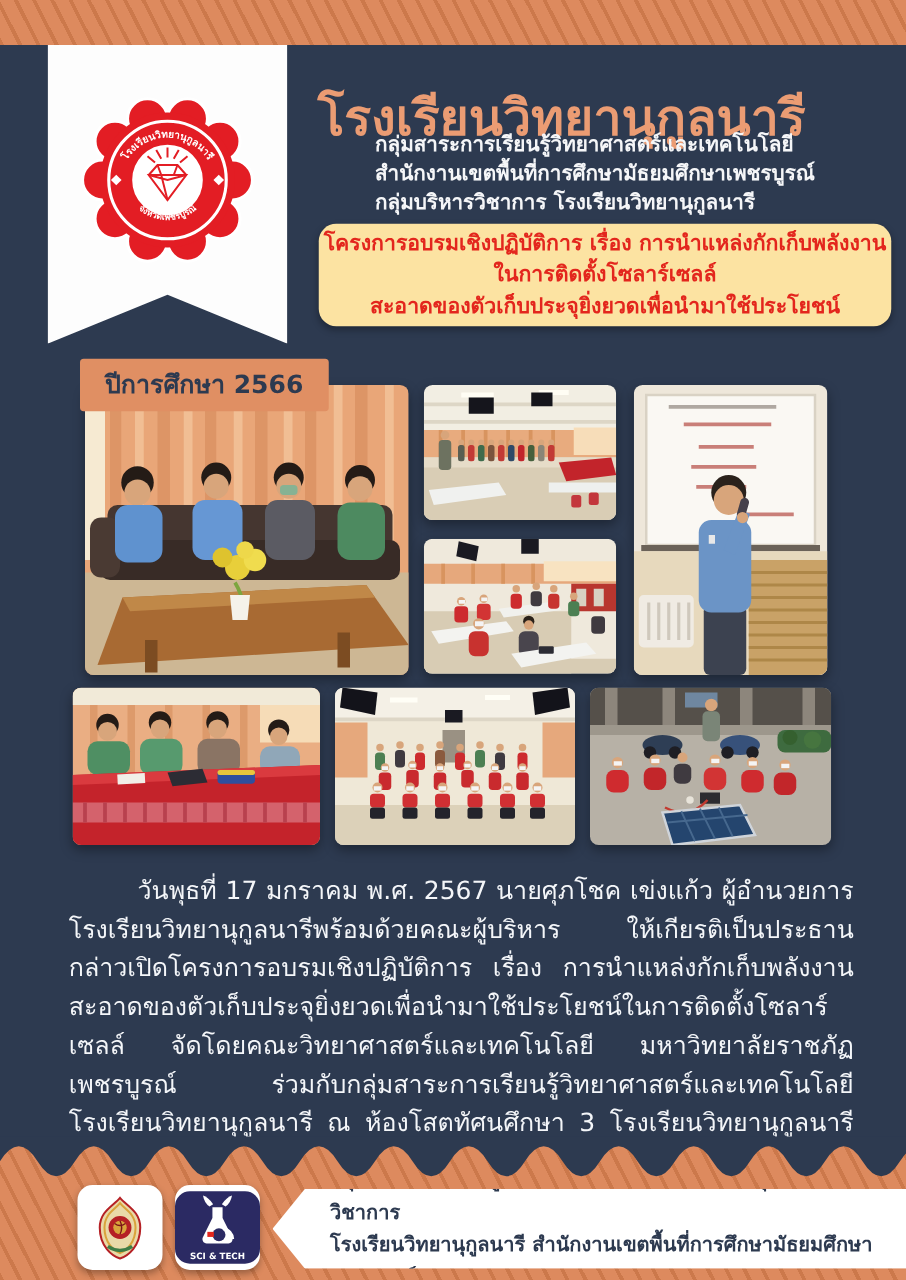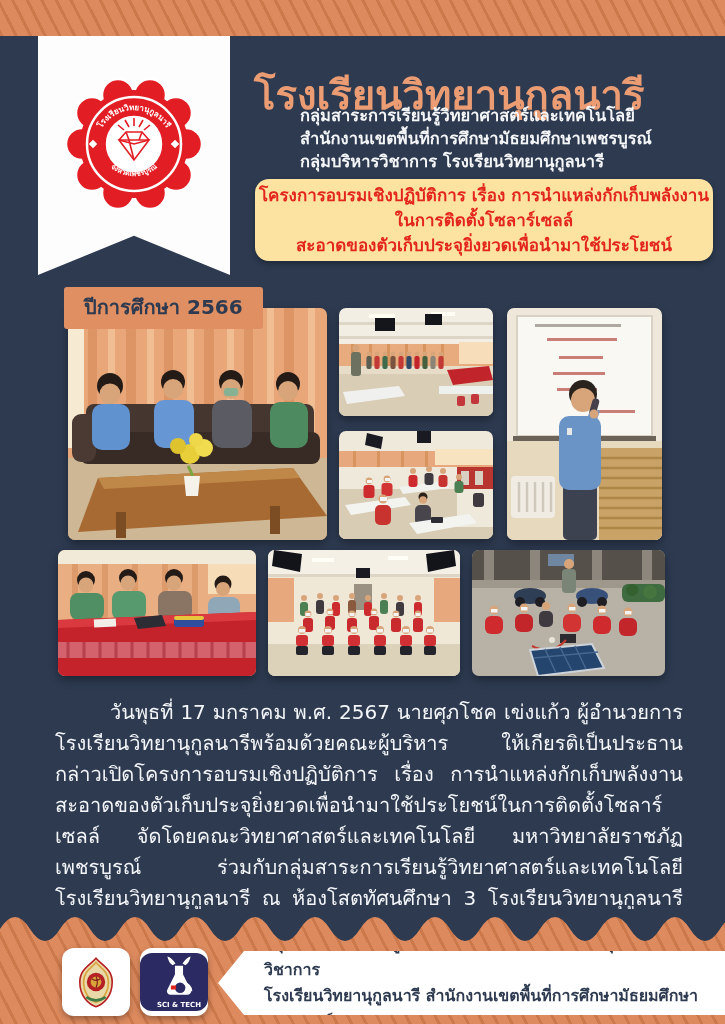--- a/index.html
+++ b/index.html
@@ -38,21 +38,21 @@
   .article{position:absolute;left:55px;top:697px;width:628px;color:#f4f6f9;font-size:20px;
     line-height:31px;text-align:justify;text-indent:55px;margin:0;}
   
   .footer{position:absolute;left:0;top:910px;width:725px;height:114px;z-index:1;}
   .wave{position:absolute;left:0;top:-1px;}
   .logo-card{position:absolute;width:68px;height:68px;background:#fff;border-radius:12px;
     box-shadow:0 3px 6px rgba(0,0,0,.3);display:flex;align-items:center;justify-content:center;z-index:2;}
   .card-obec{left:62px;top:948px;}
   .card-scitech{left:140px;top:948px;}
   .scitech-inner{width:80px;height:58px;background:#2b2a63;border-radius:12px;display:flex;
-    align-items:center;justify-content:flex-end;}
+    align-items:center;justify-content:center;}
   .footer-banner{position:absolute;left:218px;top:951px;width:507px;height:64px;background:#fff;
     clip-path:polygon(26px 0,100% 0,100% 100%,26px 100%,0 50%);z-index:2;
     display:flex;flex-direction:column;justify-content:center;padding-left:0;}
   .footer-banner div{color:#2d3a50;font-size:16px;font-weight:bold;line-height:26px;margin-left:46px;}
 </style>
 </head>
 <body>
 
 <div class="page">
 

